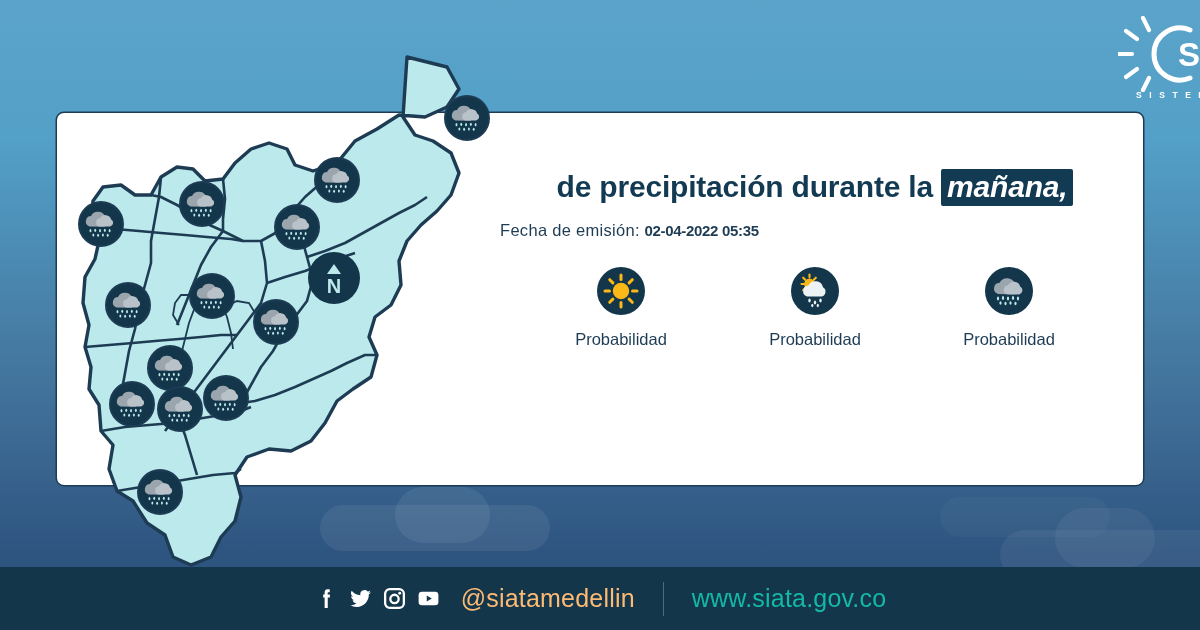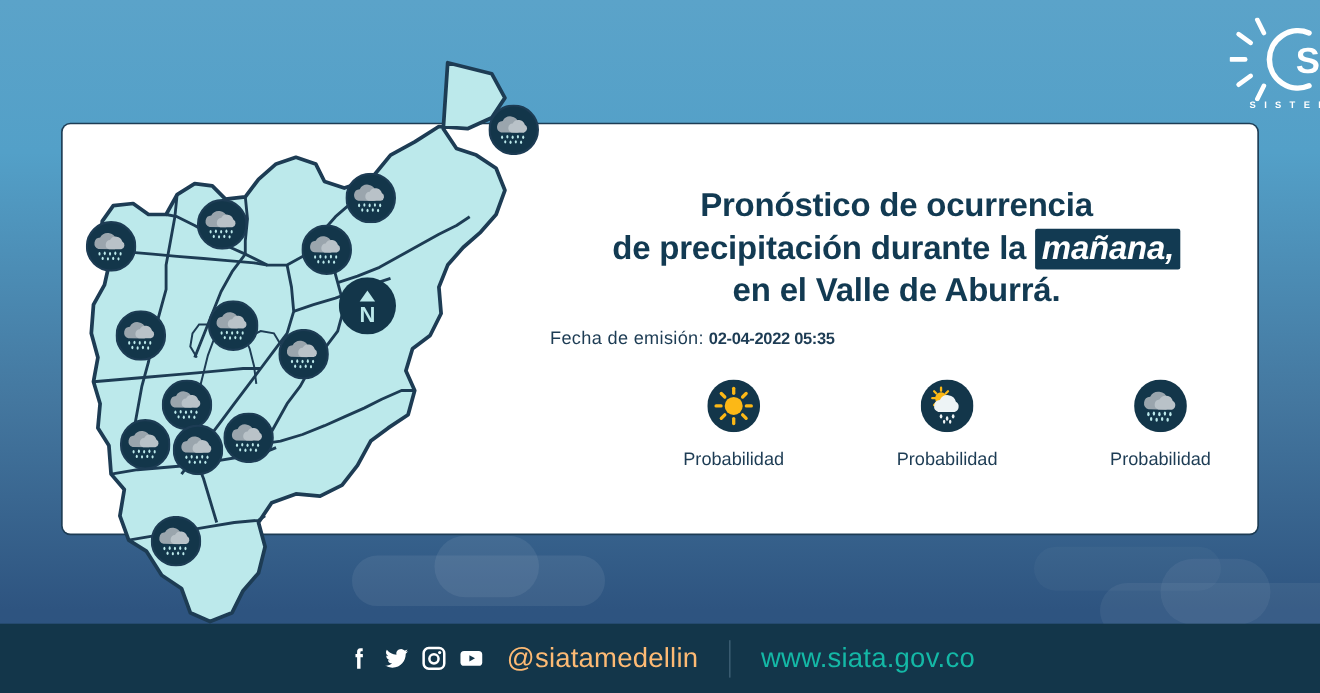--- a/index.html
+++ b/index.html
@@ -30,21 +30,21 @@
 
   
   #panel{position:absolute;left:500px;top:125px;width:630px;height:350px;}
   #title{color:#123a52;font-size:30px;font-weight:bold;line-height:1.30;text-align:center;
          letter-spacing:-0.2px;margin-top:42px;}
   .hl{background:#123a52;color:#ffffff;padding:1px 6px 3px 6px;border-radius:2px;font-style:italic;}
   #datewrap{text-align:left;margin-top:15px;color:#1d3c54;white-space:nowrap;}
   #date-label{font-size:16.5px;letter-spacing:0.3px;}
   #date-value{font-size:15px;font-weight:bold;letter-spacing:-0.3px;}
 
-  #legend{display:flex;justify-content:flex-end;gap:44px;margin-top:27px;}
+  #legend{display:flex;justify-content:center;gap:44px;margin-top:27px;}
   .leg{width:150px;text-align:center;}
   .leg-ico{width:48px;height:48px;margin:0 auto 10px auto;}
   .leg-txt{color:#1d3c54;font-size:16.5px;line-height:1.32;}
 
   
   #footer{position:absolute;left:0;bottom:0;width:1200px;height:63px;background:#13364a;
           display:flex;align-items:center;justify-content:center;}
   #footrow{display:flex;align-items:center;}
   .soc{width:25px;height:25px;margin-right:9px;}
   #handle{color:#fdba74;font-size:25px;margin-left:11px;letter-spacing:0.2px;}
@@ -330,23 +330,21 @@
             <ellipse cx="21" cy="35.8" rx="1" ry="1.6"></ellipse>
             <ellipse cx="26" cy="35.4" rx="1" ry="1.6"></ellipse>
             <ellipse cx="31" cy="35.8" rx="1" ry="1.6"></ellipse>
           </g>
         </svg>
       </div>
   </div>
 
   <div id="panel">
     <div id="title">
-      <div>Pronóstico de ocurrencia</div>
       <div><span>de precipitación durante la </span><span class="hl">mañana,</span></div>
-      <div>en el Valle de Aburrá.</div>
     </div>
 
     <div id="datewrap">
       <span id="date-label">Fecha de emisión:</span>
       <span id="date-value">02-04-2022 05:35</span>
     </div>
 
     <div id="legend">
 
       <div class="leg">

